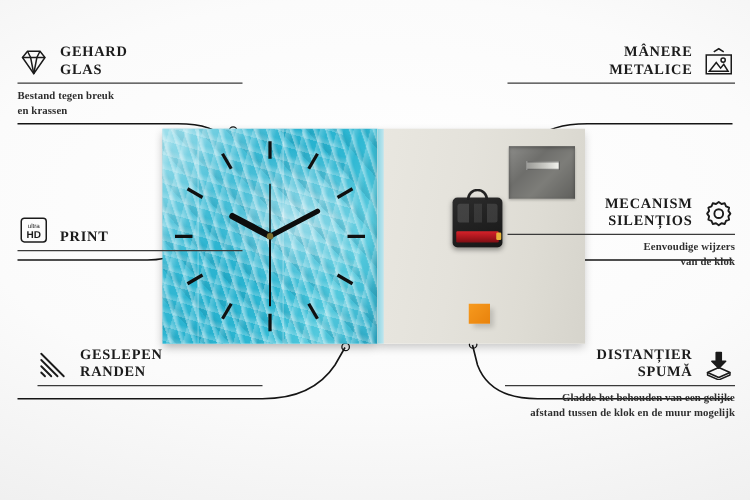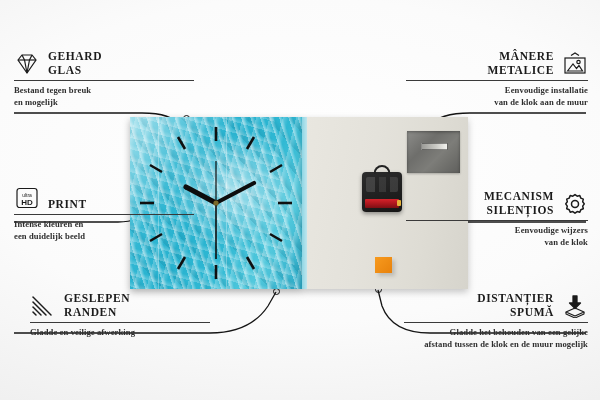--- a/index.html
+++ b/index.html
@@ -3,21 +3,21 @@
 <meta charset="utf-8">
 <style>
   * { box-sizing: border-box; margin: 0; padding: 0; }
   html, body { width: 600px; height: 400px; overflow: hidden; }
   body {
     font-family: "Liberation Serif", serif;
     background:
       radial-gradient(ellipse 120% 90% at 50% 40%, #ffffff 0%, #fbfbfb 45%, #f0f0f0 78%, #e2e2e2 100%);
     position: relative;
   }
-  .stage { position: absolute; inset: 0; margin-top: 14px; }
+  .stage { position: absolute; inset: 0; }
 
   
   .connectors { position: absolute; inset: 0; width: 600px; height: 400px; pointer-events: none; }
 
   
   .callout { position: absolute; width: 180px; }
   .callout.right { text-align: right; }
   .co-head {
     display: flex; align-items: center; gap: 8px;
   }
@@ -31,21 +31,21 @@
     font-size: 8.6px; color: #2e2e2e; line-height: 1.35; letter-spacing: 0.1px; font-weight: bold;
   }
   .co-icon { flex: 0 0 auto; width: 26px; height: 24px; color: #701a75; }
   .co-icon svg { display: block; width: 100%; height: 100%; }
 
   
   #co-glass      { left: 14px;  top: 36px; }
   #co-print      { left: 14px;  top: 170px; }
   #co-edges      { left: 30px;  top: 278px; }
   #co-handles    { left: 406px; top: 36px;  width: 182px; }
-  #co-mechanism  { left: 406px; top: 176px; width: 182px; }
+  #co-mechanism  { left: 406px; top: 157px; width: 182px; }
   #co-spacer     { left: 404px; top: 278px; width: 184px; }
 
   
   .product { position: absolute; left: 130px; top: 103px; width: 338px; height: 172px; }
 
   .clock-panel {
     position: absolute; left: 0; top: 0; width: 172px; height: 172px;
     background:
       radial-gradient(ellipse 70% 60% at 62% 42%, rgba(255,255,255,.55) 0%, rgba(255,255,255,0) 55%),
       linear-gradient(118deg, #5ac8dd 0%, #35b9d4 22%, #27b2cf 45%, #2fb8d3 62%, #53c9dd 80%, #2aa9c6 100%);
@@ -229,86 +229,75 @@
         </svg>
       </span>
       <span class="co-title">
         <span>GEHARD</span><br>
         <span>GLAS</span>
       </span>
     </div>
     <div class="co-rule"></div>
     <div class="co-desc">
       <span>Bestand tegen breuk</span><br>
-      <span>en mogelijk</span>
+      <span>en krassen</span>
     </div>
   </div>
 
   <div class="callout left" id="co-print">
     <div class="co-head">
       <span class="co-icon">
         <svg viewBox="0 0 26 24">
           <rect x="3" y="2.5" width="20" height="19" rx="2.5" fill="none" stroke="#1b1b1b" stroke-width="1.2"></rect>
           <text x="13" y="10.5" font-family="Liberation Sans, sans-serif" font-size="5" text-anchor="middle" fill="#1b1b1b">ultra</text>
           <text x="13" y="18.5" font-family="Liberation Sans, sans-serif" font-size="8" font-weight="bold" text-anchor="middle" fill="#1b1b1b">HD</text>
         </svg>
       </span>
       <span class="co-title">
         <br>
         <span>PRINT</span>
       </span>
     </div>
     <div class="co-rule"></div>
-    <div class="co-desc">
-      <span>Intense kleuren en</span><br>
-      <span>een duidelijk beeld</span>
-    </div>
   </div>
 
   <div class="callout left" id="co-edges">
     <div class="co-head">
       <span class="co-icon">
         <svg viewBox="0 0 26 24" stroke="#1b1b1b" stroke-width="1.5" stroke-linecap="round">
           <line x1="3" y1="3" x2="21" y2="21"></line>
           <line x1="3" y1="8" x2="16" y2="21"></line>
           <line x1="3" y1="13" x2="11" y2="21"></line>
           <line x1="3" y1="18" x2="6" y2="21"></line>
         </svg>
       </span>
       <span class="co-title">
         <span>GESLEPEN</span><br>
         <span>RANDEN</span>
       </span>
     </div>
     <div class="co-rule"></div>
-    <div class="co-desc">
-      <span>Gladde en veilige afwerking</span>
-    </div>
   </div>
 
   <div class="callout right" id="co-handles">
     <div class="co-head">
       <span class="co-title">
         <span>MÂNERE</span><br>
         <span>METALICE</span>
       </span>
       <span class="co-icon">
         <svg viewBox="0 0 26 24" fill="none" stroke="#1b1b1b" stroke-width="1.2">
           <rect x="3" y="6" width="20" height="15"></rect>
           <path d="M9 3.5 L13 1 L17 3.5"></path>
           <path d="M5.5 19 L11 12 L14.5 16.5 L17 13.5 L20.5 19 Z"></path>
           <circle cx="16.5" cy="10" r="1.7"></circle>
         </svg>
       </span>
     </div>
     <div class="co-rule"></div>
-    <div class="co-desc">
-      <span>Eenvoudige installatie</span><br>
-      <span>van de klok aan de muur</span>
-    </div>
   </div>
 
   <div class="callout right" id="co-mechanism">
     <div class="co-head">
       <span class="co-title">
         <span>MECANISM</span><br>
         <span>SILENȚIOS</span>
       </span>
       <span class="co-icon">
         <svg viewBox="0 0 26 24" fill="none" stroke="#1b1b1b" stroke-width="1.5" stroke-linejoin="round">

